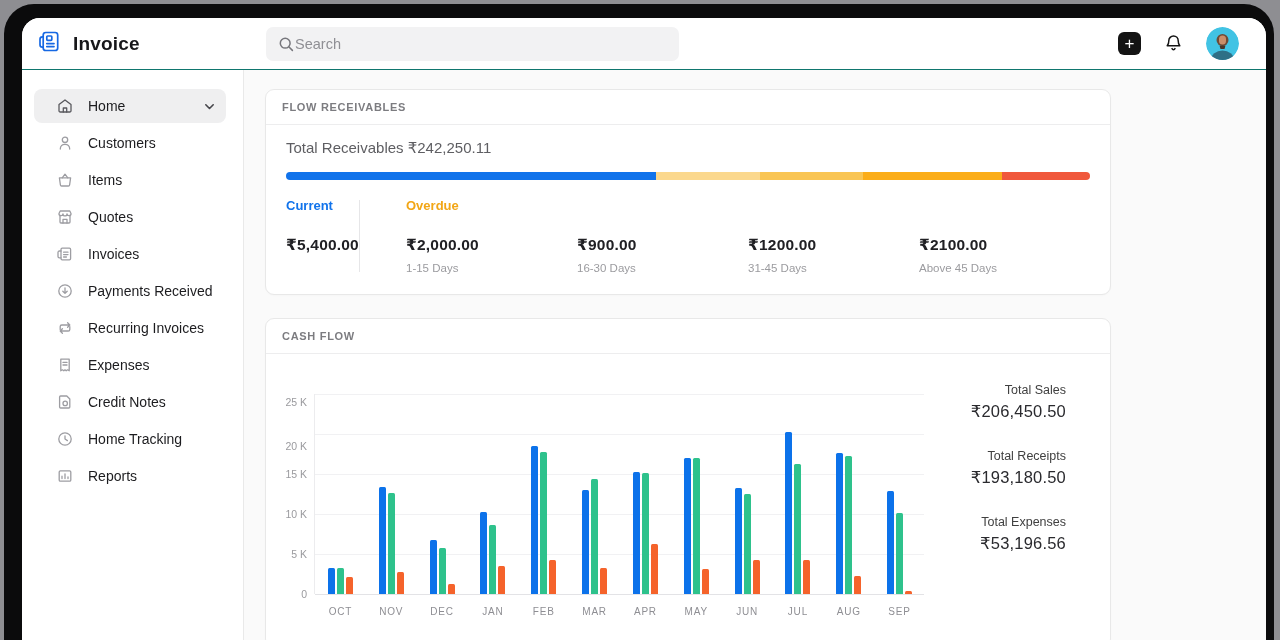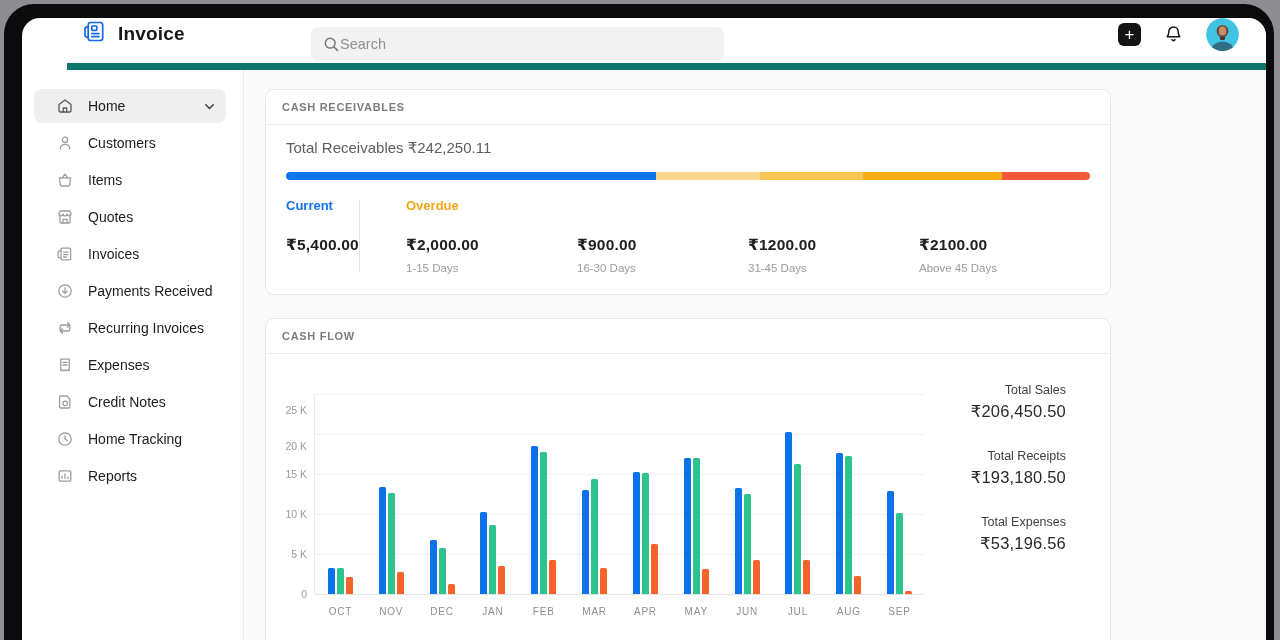--- a/index.html
+++ b/index.html
@@ -5,22 +5,22 @@
   * { margin:0; padding:0; box-sizing:border-box; }
   html,body { width:1280px; height:640px; overflow:hidden; background:#8e8e92;
     font-family:"Liberation Sans","DejaVu Sans",sans-serif; }
   .stage { position:relative; width:1280px; height:640px; overflow:hidden; }
   .bezel { position:absolute; left:4px; top:4px; width:1270px; height:720px;
     background:#0b0b0c; border-radius:30px; }
   .app { position:absolute; left:18px; top:14px; width:1244px; height:700px;
     background:#ffffff; border-radius:18px 18px 0 0; overflow:hidden; }
 
   
-  .topbar { position:relative; height:52px; display:flex; align-items:flex-start;
-    border-bottom:7px solid #0f766e; background:#fff;margin-left:45px; }
+  .topbar { position:relative; height:52px; display:flex; align-items:center;
+    border-bottom:1px solid #0f766e; background:#fff; }
   .brand { display:flex; align-items:center; gap:10px; padding-left:14px; }
   .brand-title { font-size:19px; font-weight:600; color:#17171a; letter-spacing:.2px; }
   .searchbar { position:absolute; left:244px; top:9px; width:413px; height:34px;
     background:#f2f2f3; border-radius:7px; display:flex; align-items:center;
     padding:0 12px; border:none; }
   .searchbar input { flex:1; border:none; background:transparent; outline:none;
     font-size:14.5px; color:#333; font-family:inherit; }
   .searchbar input::placeholder { color:#8f8f94; }
   .top-right { margin-left:auto; display:flex; align-items:center; gap:22px; padding-right:27px; }
   .plus-btn { width:23px; height:23px; background:#141414; border-radius:6px; color:#fff;
@@ -236,21 +236,21 @@
                   <path d="M6 11.6 V9.2 M9 11.6 V6.8 M12 11.6 V9.8"></path>
                 </svg>
               </span>
               <span class="lbl">Reports</span>
             </div>
           </nav>
 
         <div class="main">
 
           <section class="card">
-            <div class="card-head">CASH RECEIVABLES</div>
+            <div class="card-head">FLOW RECEIVABLES</div>
             <div class="recv-body">
               <div class="recv-summary">Total Receivables ₹242,250.11</div>
               <div class="agebar" id="agebar">
                   <div class="seg" style="width: 46%; background: rgb(17, 115, 235);"></div>
                   <div class="seg" style="width: 13%; background: rgb(251, 216, 141);"></div>
                   <div class="seg" style="width: 12.8%; background: rgb(249, 197, 84);"></div>
                   <div class="seg" style="width: 17.2%; background: rgb(251, 173, 25);"></div>
                   <div class="seg" style="width: 11%; background: rgb(240, 88, 60);"></div>
                 </div>
               <div class="recv-stats">
@@ -293,21 +293,21 @@
                   <div class="ytick" style="top: 200px;">0</div>
                   <div class="gridline" style="top: 160px;"></div>
                   <div class="ytick" style="top: 160px;">5 K</div>
                   <div class="gridline" style="top: 120px;"></div>
                   <div class="ytick" style="top: 120px;">10 K</div>
                   <div class="gridline" style="top: 80px;"></div>
                   <div class="ytick" style="top: 80px;">15 K</div>
                   <div class="gridline" style="top: 40px;"></div>
                   <div class="ytick" style="top: 52px;">20 K</div>
                   <div class="gridline" style="top: 0px;"></div>
-                  <div class="ytick" style="top: 16px; margin-left: 11px;">25 K</div>
+                  <div class="ytick" style="top: 8px; margin-left: 11px;">25 K</div>
                   <div class="bar-group" style="left: 0px; width: 50.8333px;">
                     <div class="bar" style="height: 25.6px; background: rgb(12, 114, 234);"></div>
                     <div class="bar" style="height: 25.6px; background: rgb(46, 194, 140);"></div>
                     <div class="bar" style="height: 16.8px; background: rgb(245, 99, 43);"></div>
                   </div>
                   <div class="month-label" style="left: 0px; width: 50.8333px;">OCT</div>
                   <div class="bar-group" style="left: 50.8333px; width: 50.8333px;">
                     <div class="bar" style="height: 107.2px; background: rgb(12, 114, 234);"></div>
                     <div class="bar" style="height: 100.8px; background: rgb(46, 194, 140);"></div>
                     <div class="bar" style="height: 22.4px; background: rgb(245, 99, 43);"></div>

